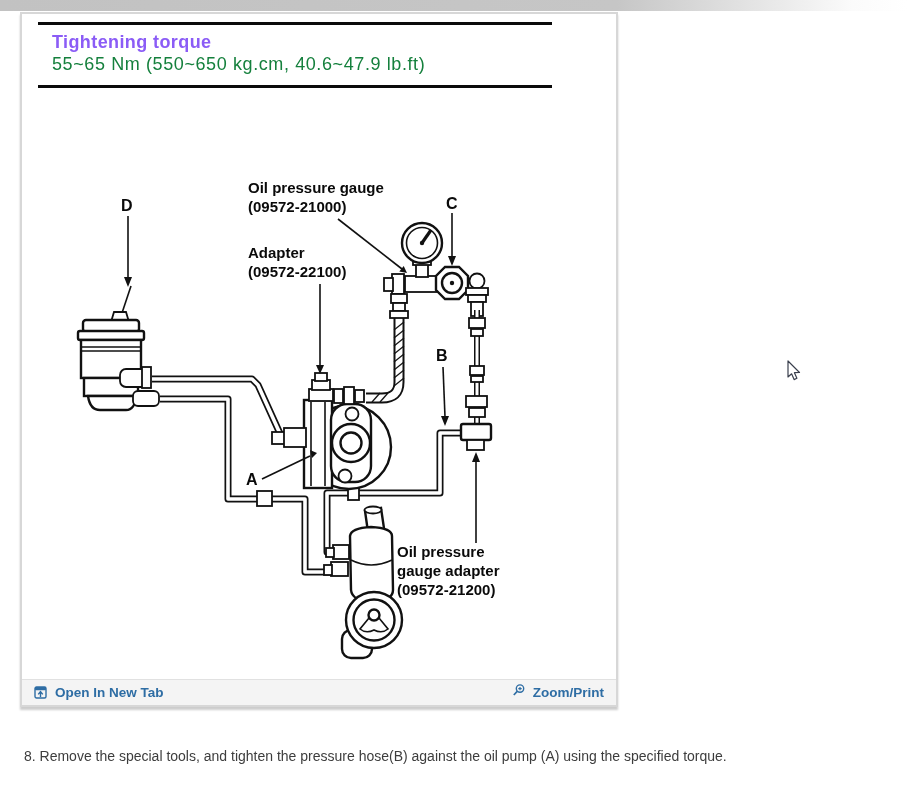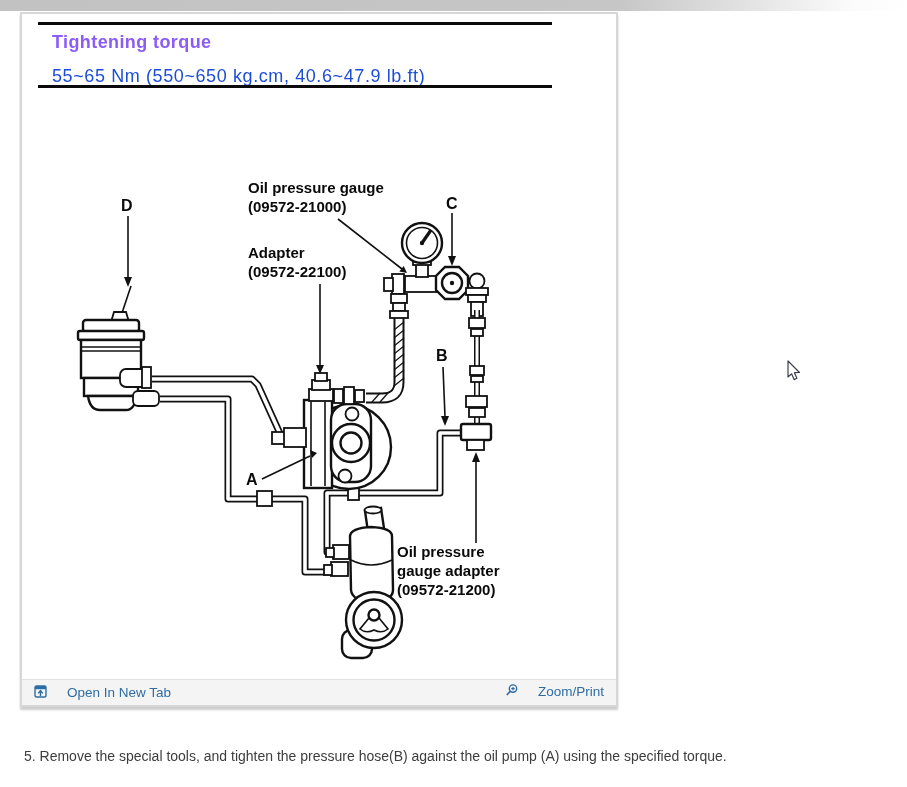--- a/index.html
+++ b/index.html
@@ -18,33 +18,33 @@
     box-shadow:0 3px 2px rgba(0,0,0,0.20);
   }
   .rule{position:absolute;height:3px;background:#0a0a0a;}
   .rule1{left:16px;top:8px;width:514px;}
   .rule2{left:16px;top:71px;width:514px;}
   .torque-title{
     position:absolute;left:30px;top:18px;
     font-size:18px;font-weight:bold;letter-spacing:.4px;color:#8b5cf6;white-space:nowrap;
   }
   .torque-spec{
-    position:absolute;left:30px;top:52px;
-    font-size:18px;letter-spacing:.6px;color:#1d4ed8;white-space:nowrap;
+    position:absolute;left:30px;top:40px;
+    font-size:18px;letter-spacing:.6px;color:#15803d;white-space:nowrap;
   }
   .diagram-svg{position:absolute;left:0;top:86px;}
   .frame-footer{
     position:absolute;left:0;right:0;bottom:0;height:26px;
     background:#f4f4f4;border-top:1px solid #e1e1e1;
     display:flex;align-items:center;justify-content:space-between;
     padding:0 12px;box-sizing:border-box;
   }
   .footer-link{
-    display:inline-flex;align-items:flex-start;gap:20px;
-    color:#2e6da4;font-size:13.5px;cursor:pointer;white-space:nowrap;
+    display:inline-flex;align-items:center;gap:8px;
+    color:#2e6da4;font-size:13.5px;cursor:pointer;white-space:nowrap;font-weight:bold;
   }
   .footer-link svg{flex:0 0 auto;}
   .instruction{
     position:absolute;left:24px;top:748px;
     font-size:14px;color:#3d3d3d;white-space:nowrap;
   }
   .cursor{position:absolute;left:787px;top:360px;}
   
   .pipe-o{fill:none;stroke:#111;stroke-width:7;stroke-linejoin:round;}
   .pipe-i{fill:none;stroke:#fff;stroke-width:3.6;stroke-linejoin:round;}
@@ -262,17 +262,17 @@
       <svg width="13" height="13" viewBox="0 0 13 13" style="margin-bottom:5px">
         <circle cx="8" cy="4.6" r="3.7" fill="none" stroke="#2e6da4" stroke-width="1.4"></circle>
         <path d="M8,2.9 L8,6.3 M6.3,4.6 L9.7,4.6" stroke="#2e6da4" stroke-width="1.2"></path>
         <path d="M5.2,7.4 L1.8,11" stroke="#2e6da4" stroke-width="1.7"></path>
       </svg>
       <span>Zoom/Print</span>
     </span>
   </div>
 </div>
 
-<div class="instruction">5. Remove the special tools, and tighten the pressure hose(B) against the oil pump (A) using the specified torque.</div>
+<div class="instruction">8. Remove the special tools, and tighten the pressure hose(B) against the oil pump (A) using the specified torque.</div>
 
 <svg class="cursor" width="15" height="22" viewBox="0 0 15 22">
   <path d="M1,1 L1,17 L4.6,13.8 L7.1,19.6 L9.9,18.3 L7.4,12.7 L12.5,12.5 Z" fill="#ffffff" stroke="#3a3f4d" stroke-width="1.2" stroke-linejoin="round"></path>
 </svg>
 
 </body></html>

